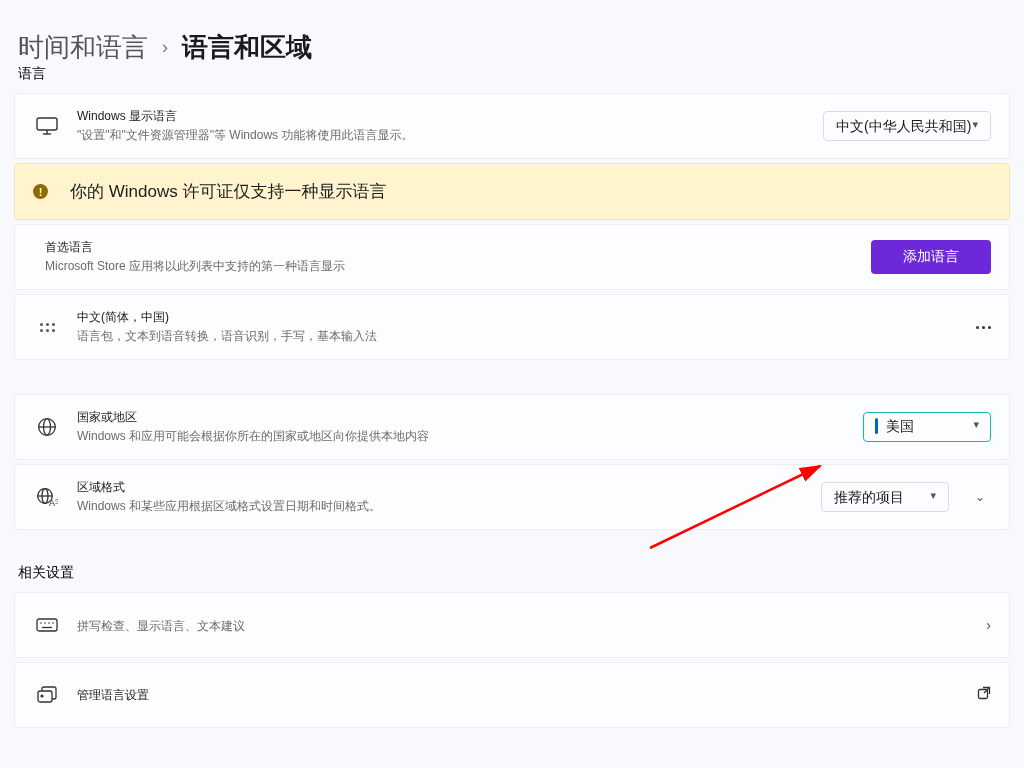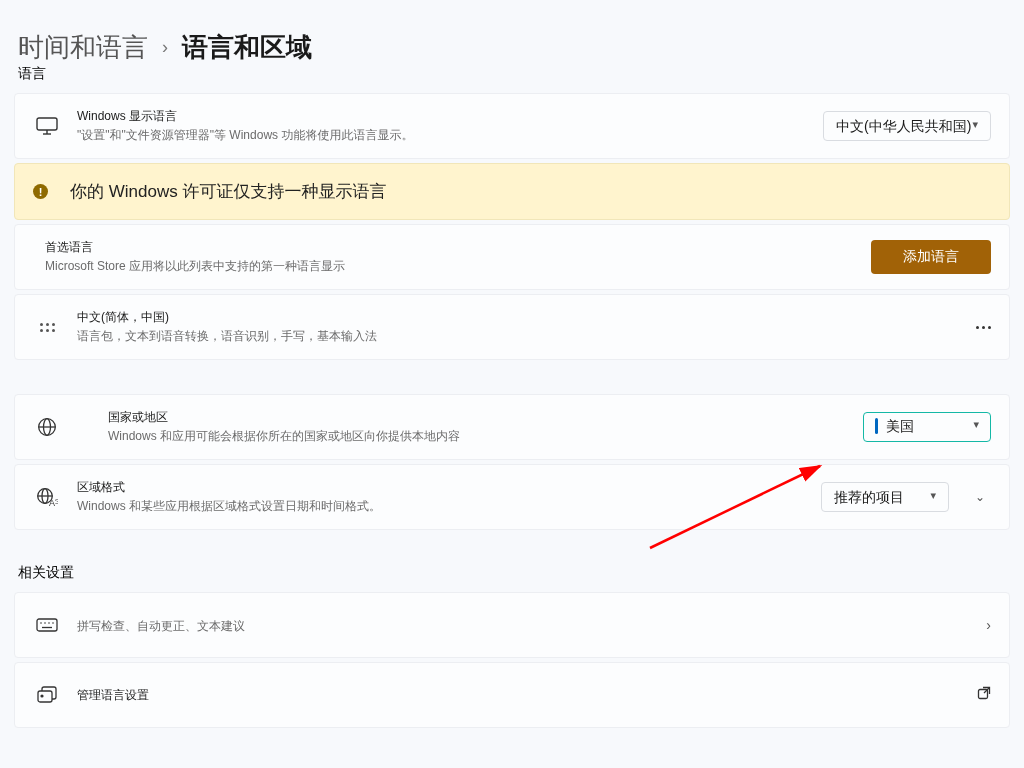--- a/index.html
+++ b/index.html
@@ -79,21 +79,21 @@
     width:15px; height:15px; border-radius:50%;
     background:#8f6a00;
     color:#fff; font-size:11px; font-weight:bold;
     display:flex; align-items:center; justify-content:center;
     margin-right: 22px;
     flex-shrink:0;
   }
   .banner .msg { font-size:17px; color:#222; }
 
   .btn-primary {
-    background:#a16207; color:#fff;
+    background:#6d28d9; color:#fff;
     border:none; border-radius:4px;
     padding: 8px 28px;
     font-size:14px;
     cursor:pointer;
     min-width:120px;
   }
   .drag-icon span {
     display:block; width:3px; height:3px; background:#555; border-radius:50%;
   }
   .drag-icon { display:grid; grid-template-columns:repeat(3,3px); grid-template-rows:repeat(2,3px); gap:3px;}
@@ -181,21 +181,21 @@
           <span></span>
           <span></span>
           <span></span>
         </div>
     </div>
   </div>
 
   <div class="section-gap"></div>
 
 
-  <div class="card" style="position:relative;gap:31px;">
+  <div class="card" style="position:relative;">
     <div class="icon-slot">
       <svg width="20" height="20" viewBox="0 0 20 20" fill="none">
           <circle cx="10" cy="10" r="8.3" stroke="#333" stroke-width="1.3"></circle>
           <ellipse cx="10" cy="10" rx="3.5" ry="8.3" stroke="#333" stroke-width="1.3"></ellipse>
           <line x1="1.7" y1="10" x2="18.3" y2="10" stroke="#333" stroke-width="1.3"></line>
         </svg>
     </div>
     <div class="text-slot">
       <div class="title">国家或地区</div>
       <div class="sub">Windows 和应用可能会根据你所在的国家或地区向你提供本地内容</div>
@@ -240,21 +240,21 @@
       <svg width="22" height="14" viewBox="0 0 22 14" fill="none">
           <rect x="1" y="1" width="20" height="12" rx="2" stroke="#333" stroke-width="1.3"></rect>
           <circle cx="5" cy="5" r="0.8" fill="#333"></circle>
           <circle cx="9" cy="5" r="0.8" fill="#333"></circle>
           <circle cx="13" cy="5" r="0.8" fill="#333"></circle>
           <circle cx="17" cy="5" r="0.8" fill="#333"></circle>
           <line x1="6" y1="9.5" x2="16" y2="9.5" stroke="#333" stroke-width="1.3"></line>
         </svg>
     </div>
     <div class="text-slot">
-      <div class="sub">拼写检查、自动更正、文本建议</div>
+      <div class="sub">拼写检查、显示语言、文本建议</div>
     </div>
     <div class="right-slot">
       <span class="chevron-right">›</span>
     </div>
   </div>
 
   <div class="card">
     <div class="icon-slot">
       <svg width="20" height="18" viewBox="0 0 20 18" fill="none">
           <rect x="1" y="5" width="14" height="11" rx="2" stroke="#333" stroke-width="1.3"></rect>

